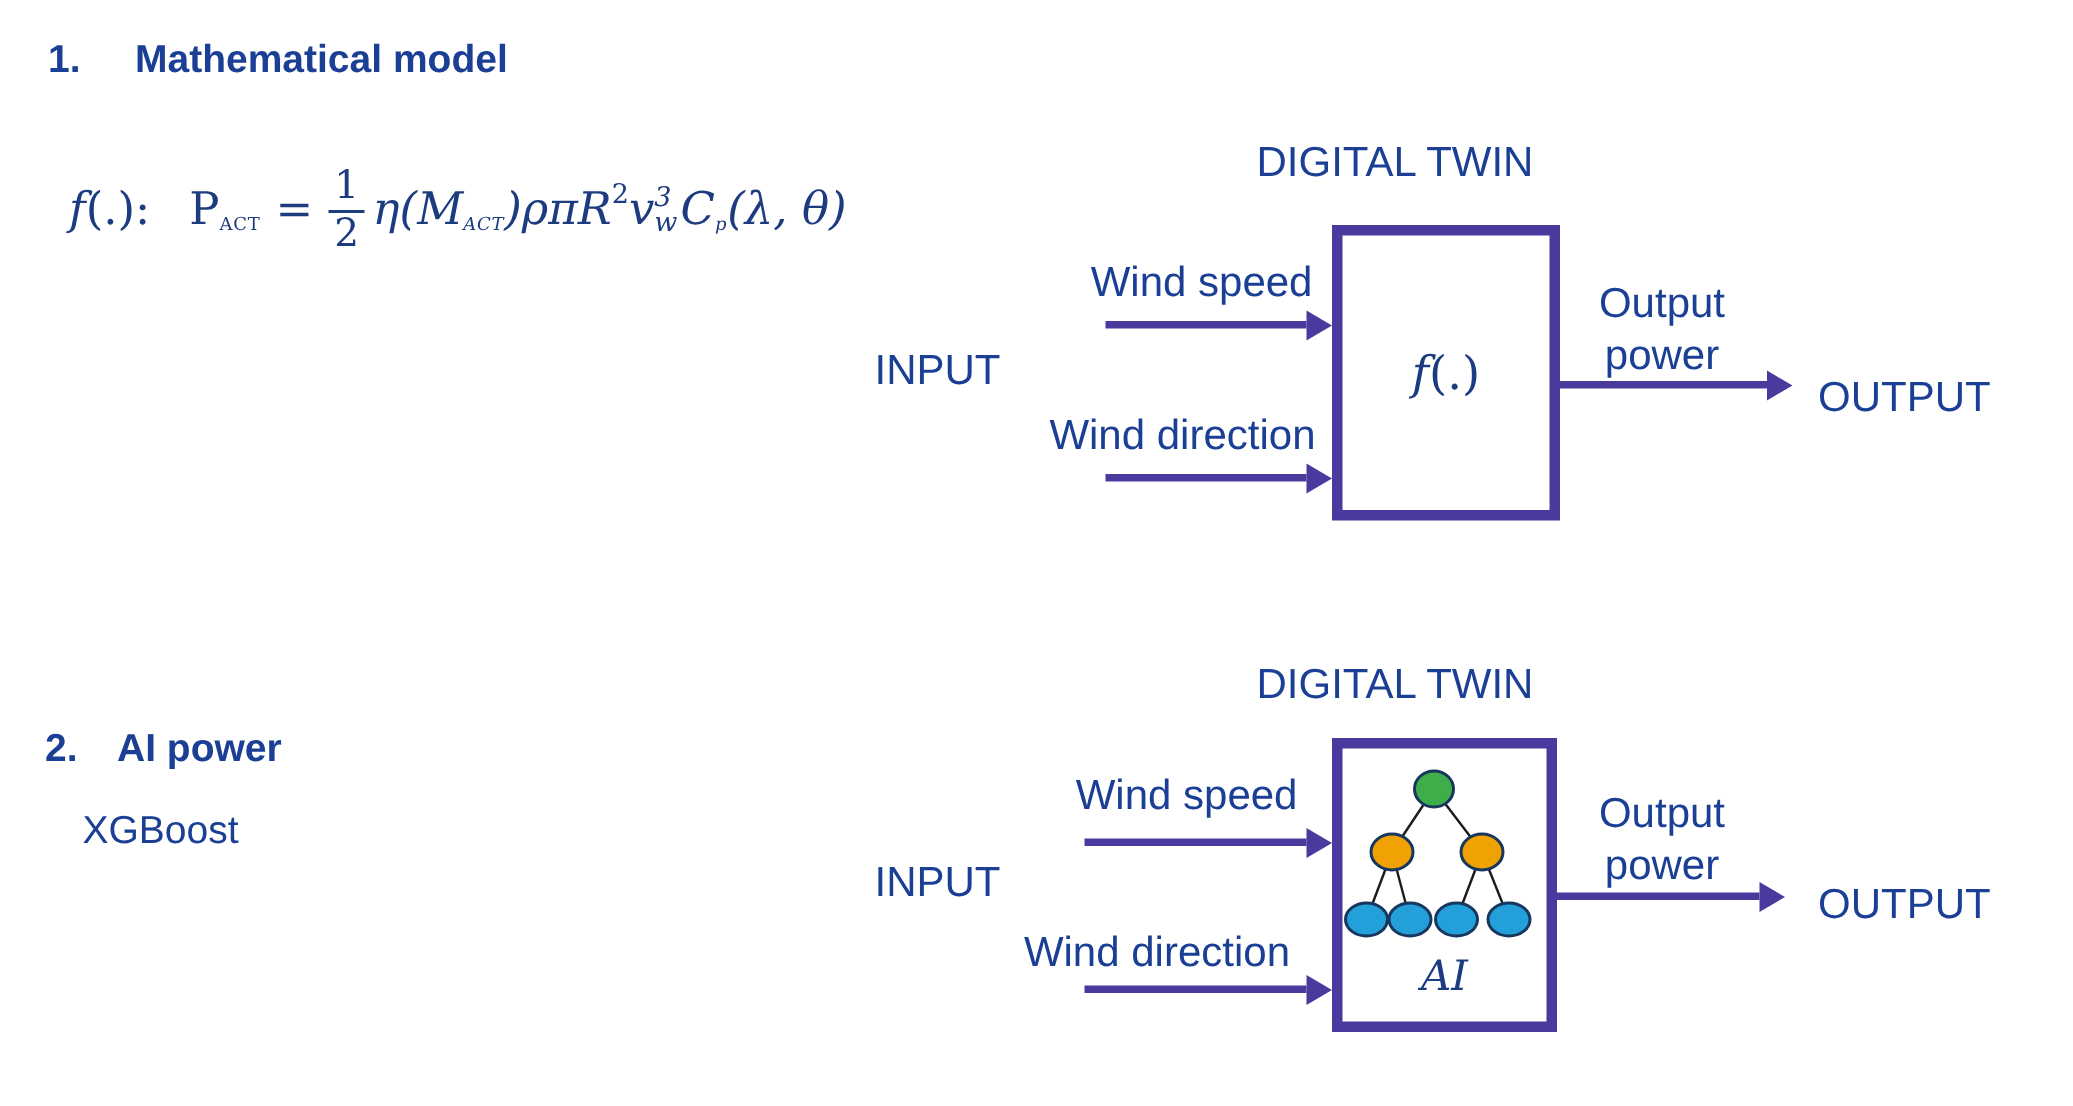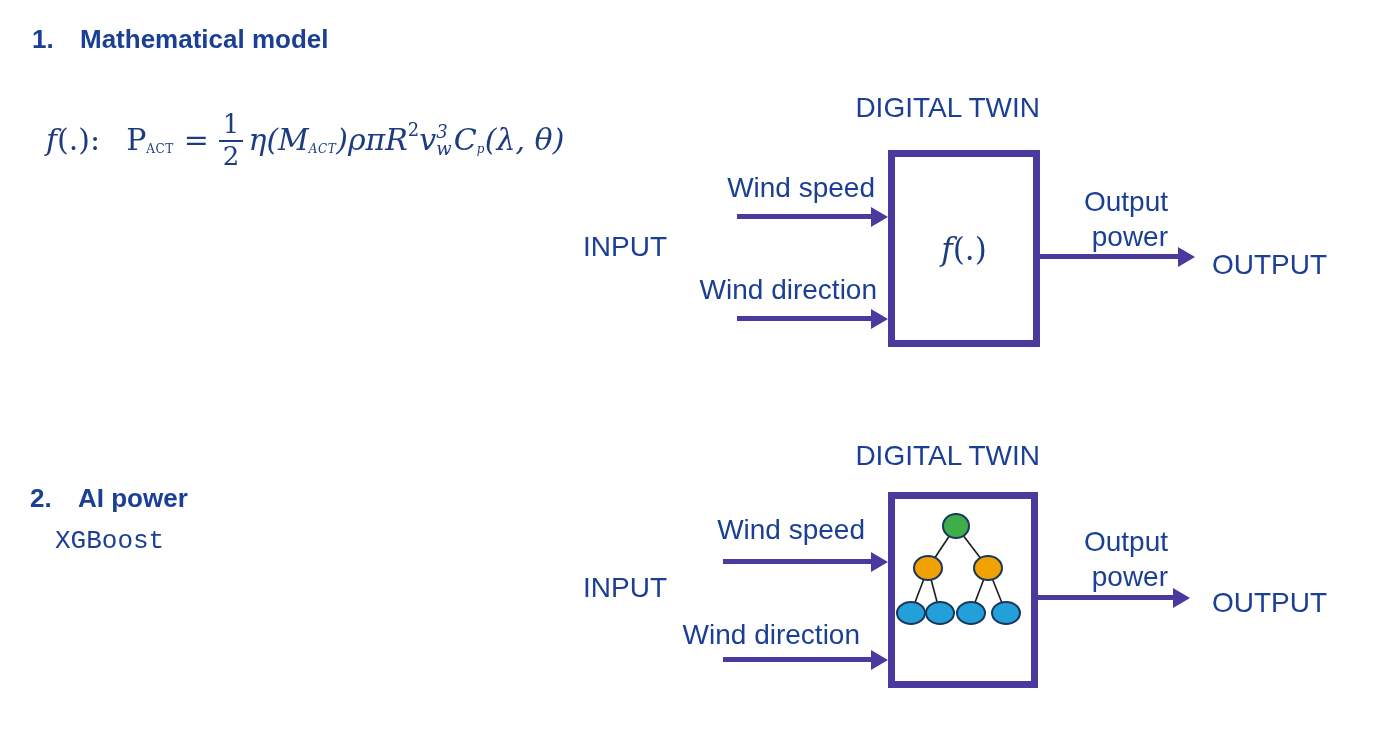--- a/index.html
+++ b/index.html
@@ -7,21 +7,21 @@
     position:relative; width:1382px; height:737px; background:#ffffff;
     font-family:"Liberation Sans", sans-serif; overflow:hidden;
   }
   .abs { position:absolute; }
   .group { position:absolute; left:0; top:0; width:100%; height:100%; pointer-events:none; }
 
   .heading { font-size:26px; font-weight:bold; color:var(--navy,#1A3F94); line-height:1; white-space:nowrap; }
   .label   { font-size:28px; color:var(--navy,#1A3F94); line-height:1.25; white-space:nowrap; }
   .subtle  { font-size:26px; color:var(--navy,#1A3F94); line-height:1; white-space:nowrap; }
   .right   { text-align:right; }
-  .center  { text-align:right; }
+  .center  { text-align:center; }
 
   
   .formula {
     display:flex; align-items:center;
     font-family:"DejaVu Serif","Liberation Serif",serif;
     font-size:30px; color:var(--serifNavy,#1D3C80); line-height:1;
   }
   .formula .it { font-style:italic; }
   .formula .gap { display:inline-block; width:26px; }
   .formula .eq { margin:0 10px; }
@@ -53,21 +53,21 @@
   svg .node-root { fill:var(--treeRoot,#3FAE4A); }
   svg .node-mid  { fill:var(--treeMid,#F0A202); }
   svg .node-leaf { fill:var(--treeLeaf,#239FD9); }
 </style>
 </head>
 <body>
 
 <div class="canvas">
 
   <span class="abs heading" style="left:32px; top:26px;">1.</span>
-  <span class="abs heading" style="left:80px; top:26px;text-align:right;">Mathematical model</span>
+  <span class="abs heading" style="left:90px; top:26px;text-align:right;">Mathematical model</span>
 
   <div class="abs formula" style="left:46px; top:101px; height:78px;">
     <span class="it">f</span>
       <span>(.):</span>
     <span class="gap"></span>
     <span>P</span>
       <span class="sub">ACT</span>
     <span class="eq">=</span>
     <span class="frac">
         <span class="num">1</span>
@@ -106,21 +106,21 @@
     <div class="abs label center" style="left:1048px; top:184px; width:120px;">
       <div>Output</div>
       <div>power</div>
     </div>
     <div class="arrow" style="left:1040px; top:254px; width:138px;"></div>
     <div class="abs label" style="left:1212px; top:247px;">OUTPUT</div>
   </div>
 
   <span class="abs heading" style="left:30px; top:485px;">2.</span>
   <span class="abs heading" style="left:78px; top:485px;">AI power</span>
-  <span class="abs subtle" style="left:55px; top:528px;font-family:Liberation Mono, monospace;">XGBoost</span>
+  <span class="abs subtle" style="left:55px; top:540px;">XGBoost</span>
 
   <div class="group">
     <div class="abs label center" style="left:820px; top:438px; width:220px;">DIGITAL TWIN</div>
 
     <div class="abs dt-box" style="left:888px; top:492px; width:150px; height:196px;"></div>
 
     <svg class="abs" style="left:890px; top:498px;" width="146" height="140" viewBox="0 0 146 140">
       <line class="tree-edge" x1="66" y1="28" x2="38" y2="70"></line>
       <line class="tree-edge" x1="66" y1="28" x2="98" y2="70"></line>
       <line class="tree-edge" x1="38" y1="70" x2="21" y2="115"></line>
@@ -128,20 +128,21 @@
       <line class="tree-edge" x1="98" y1="70" x2="81" y2="115"></line>
       <line class="tree-edge" x1="98" y1="70" x2="116" y2="115"></line>
       <ellipse class="node-root" cx="66" cy="28" rx="13" ry="12"></ellipse>
       <ellipse class="node-mid" cx="38" cy="70" rx="14" ry="12"></ellipse>
       <ellipse class="node-mid" cx="98" cy="70" rx="14" ry="12"></ellipse>
       <ellipse class="node-leaf" cx="21" cy="115" rx="14" ry="11"></ellipse>
       <ellipse class="node-leaf" cx="50" cy="115" rx="14" ry="11"></ellipse>
       <ellipse class="node-leaf" cx="81" cy="115" rx="14" ry="11"></ellipse>
       <ellipse class="node-leaf" cx="116" cy="115" rx="14" ry="11"></ellipse>
     </svg>
+    <div class="abs ai-label center" style="left:888px; top:634px; width:150px;">AI</div>
 
     <div class="abs label right" style="left:690px; top:512px; width:175px;">Wind speed</div>
     <div class="arrow" style="left:723px; top:559px; width:148px;"></div>
 
     <div class="abs label" style="left:583px; top:570px;">INPUT</div>
 
     <div class="abs label right" style="left:660px; top:617px; width:200px;">Wind direction</div>
     <div class="arrow" style="left:723px; top:657px; width:148px;"></div>
 
     <div class="abs label center" style="left:1048px; top:524px; width:120px;">

